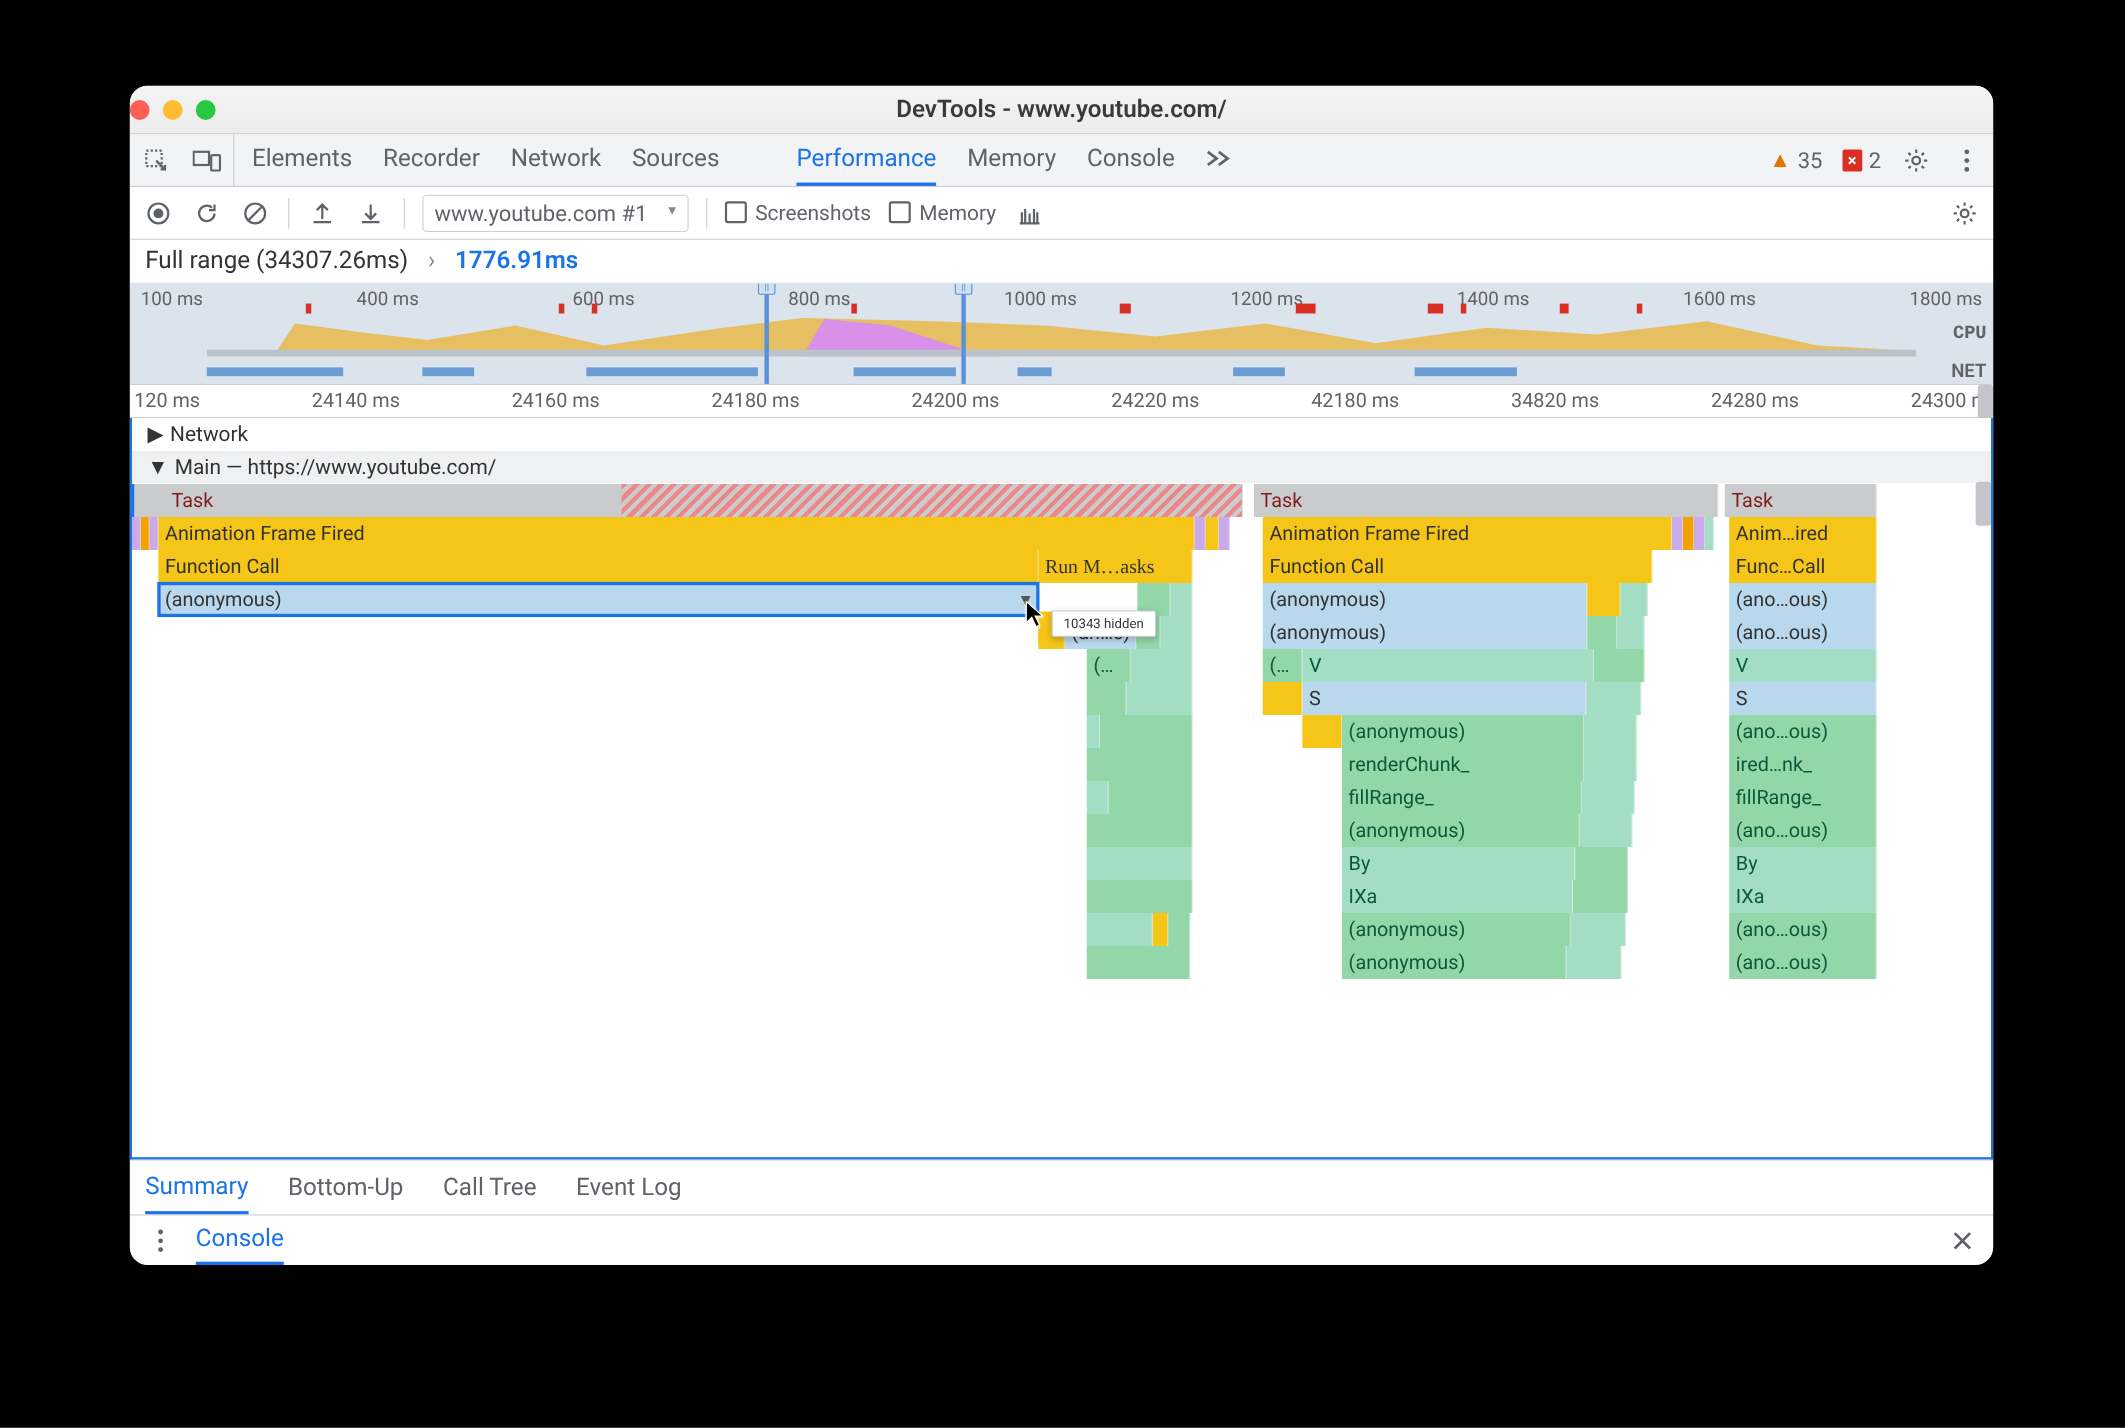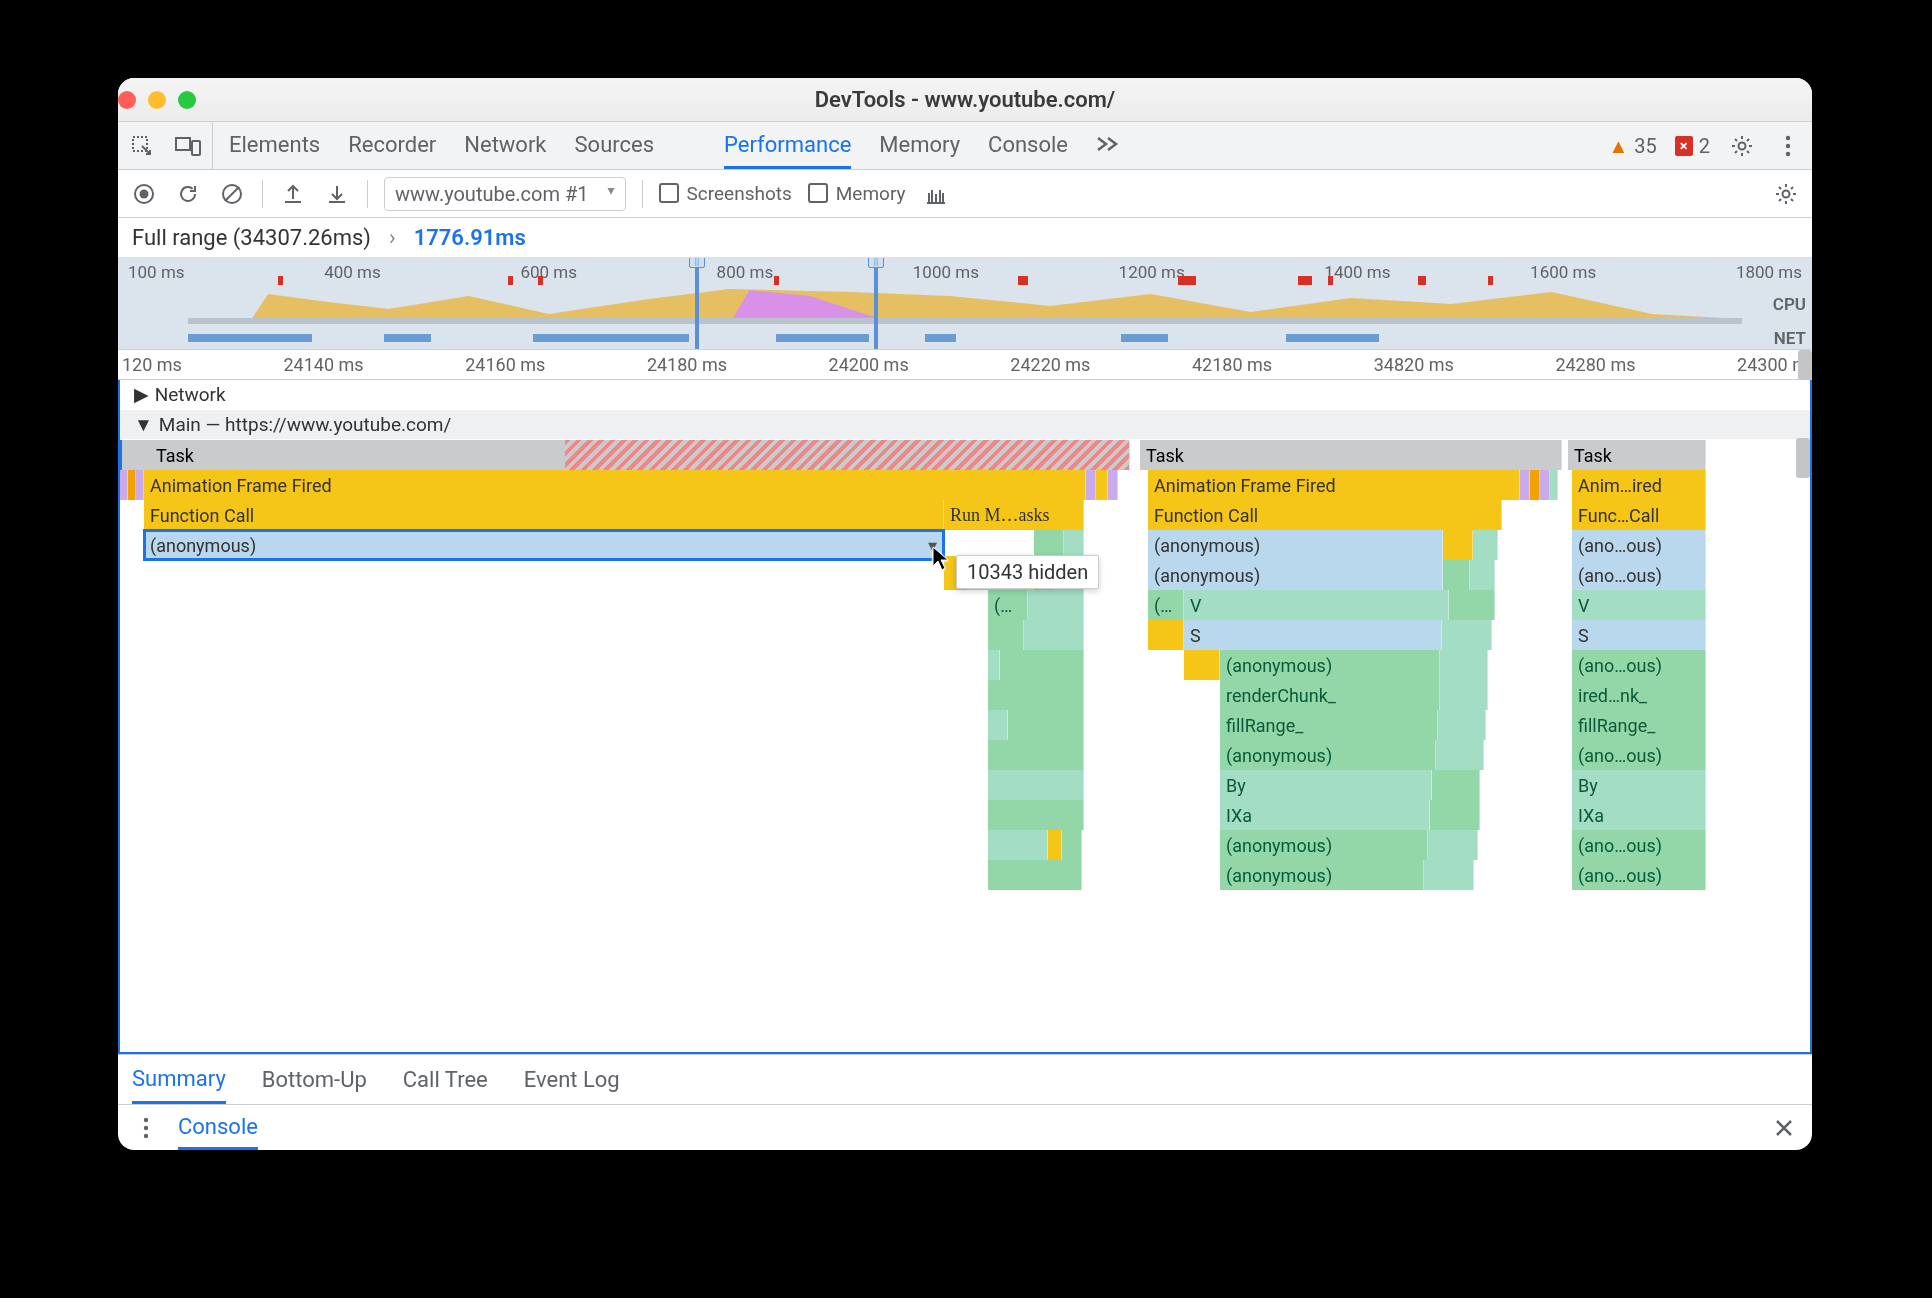--- a/index.html
+++ b/index.html
@@ -76,47 +76,47 @@
   .select::after { content:'▾'; position:absolute; right:10px; top:4px; color:#888; font-size:14px;}
   .chk { width:20px; height:20px; border:2px solid #5f6368; border-radius:3px; display:inline-block; margin-right:8px; vertical-align:-3px;}
   
   .breadcrumb { height:40px; display:flex; align-items:center; padding:0 14px; gap:18px; font-size:22px; border-bottom:1px solid #e0e0e0; flex-shrink:0;}
   .breadcrumb .sel { color:#1a73e8; font-weight:600;}
   .breadcrumb .chev { color:#888; }
   
   .overview { height:92px; background:#dbe3ec; border-bottom:1px solid #ccd1d8; position:relative; flex-shrink:0; overflow:hidden;}
   .ovTicks { position:absolute; top:4px; left:0; right:0; display:flex; justify-content:space-between; padding:0 10px; font-size:17px; color:#606367;}
   .ovLabel { position:absolute; right:6px; font-size:17px; color:#606367; font-weight:600;}
-  .ovCpu { top:36px;} .ovNet { top:70px;}
+  .ovCpu { top:36px;font-family:Liberation Mono, monospace;} .ovNet { top:70px;}
   .cpuWave { position:absolute; top:26px; left:70px; right:70px; height:40px; }
   .netRow { position:absolute; top:66px; left:70px; right:70px; height:8px;}
   .seg { display:inline-block; height:100%; }
   .redMark { position:absolute; top:18px; width:5px; height:9px; background:#d93025;}
   .pauseHandle { position:absolute; top:0; bottom:0; width:4px; background:#5b8fd6;}
   .pauseHandle .cap { position:absolute; top:-2px; left:-6px; width:16px; height:12px; background:#cde0f2; border:1px solid #5b8fd6; border-radius:2px; font-size:9px; text-align:center; line-height:10px; color:#5b8fd6;}
   
   .ruler { height:30px; position:relative; border-bottom:1px solid #cacdd1; font-size:18px; color:#606367; flex-shrink:0; display:flex; justify-content:space-between; align-items:center; padding:0 4px;}
   .ruler .scrollThumb { position:absolute; right:0; top:0; width:14px; height:30px; background:#c3c5c9; border-radius:3px;}
   
   .tracks { flex:1; overflow:hidden; border:2px solid #1a73e8; border-top:none; position:relative;}
   .trackRow { height:30px; border-bottom:1px solid #fff; display:flex; align-items:center; font-size:19px;}
   .trackLabel { padding-left:14px; display:flex; align-items:center; gap:6px;}
   .lvl0 { padding-left:14px;}
   .flame { position:relative; height:30px; }
   .bar { position:absolute; top:0; height:30px; border-right:1px solid rgba(255,255,255,0.4); white-space:nowrap; overflow:hidden; padding-left:6px; display:flex; align-items:center; font-size:18px;}
-  .c-task { background:#cacbcd; color:#000000;}
+  .c-task { background:#cacbcd; color:#7f1d1d;}
   .c-task.long::after { content:''; position:absolute; top:0; bottom:0; left:44%; right:0; background:repeating-linear-gradient(135deg,#e88,#e88 4px,#cacbcd 4px,#cacbcd 8px);}
   .c-orange { background:#f5c518; color:#333;}
   .c-darkOrange { background:#f2a100; color:#333;}
   .c-blue { background:#b9d8ee; color:#333;}
   .c-teal { background:#a3dec4; color:#0a5a3a;}
   .c-purple { background:#c9aaeb; }
   .c-green { background:#93d7a8; color:#0a5a3a;}
   .selected { outline:3px solid #1a73e8; outline-offset:-2px; z-index:5;}
-  .tooltip { position:absolute; background:#fff; border:1px solid #ccc; box-shadow:0 2px 6px rgba(0,0,0,0.2); padding:4px 10px; font-size:20px; z-index:50; border-radius:2px;}
+  .tooltip { position:absolute; background:#fff; border:1px solid #ccc; box-shadow:0 2px 6px rgba(0,0,0,0.2); padding:4px 10px; font-size:12px; z-index:50; border-radius:2px;}
   .cursor { position:absolute; font-size:22px; z-index:60; pointer-events:none; filter: drop-shadow(0 1px 1px #fff);}
   
   .bottomTabs { height:50px; border-top:1px solid #cacdd1; display:flex; align-items:center; padding:0 14px; gap:36px; font-size:22px; color:#5f6368; flex-shrink:0;}
   .bottomTabs .btab.active { color:#1a73e8; border-bottom:3px solid #1a73e8; height:100%; display:flex; align-items:center;}
   
   .drawer { height:46px; border-top:1px solid #cacdd1; display:flex; align-items:center; padding:0 14px; gap:18px; color:#5f6368; flex-shrink:0;}
   .drawer .dtab { color:#1a73e8; border-bottom:3px solid #1a73e8; height:100%; display:flex; align-items:center; font-size:22px;}
   svg { display:block; }
   .btab { height:100%; display:flex; align-items:center; }
 </style>

